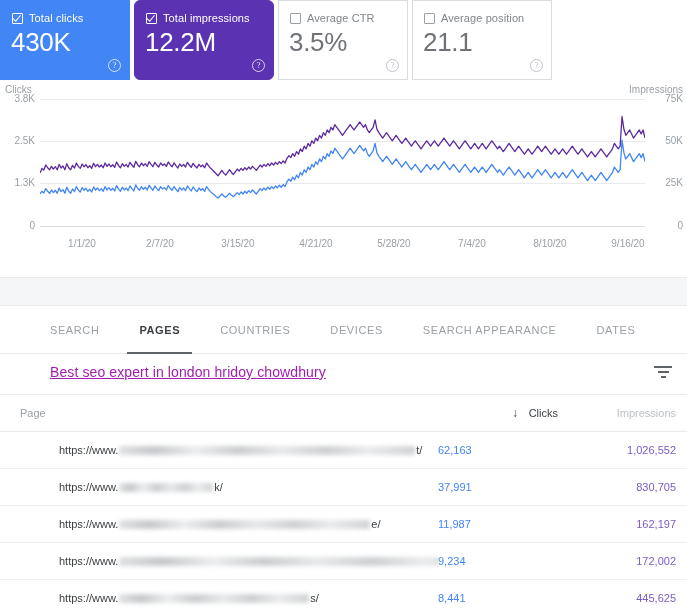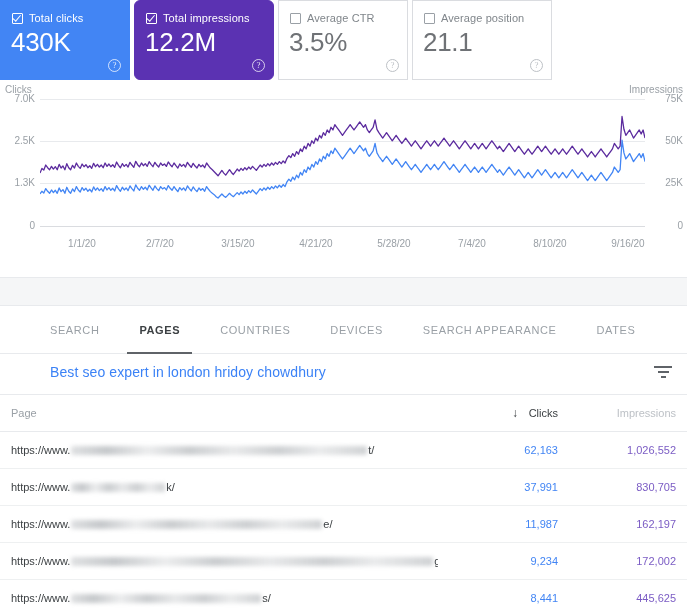--- a/index.html
+++ b/index.html
@@ -204,23 +204,24 @@
     position: relative;
     height: 40px;
     background: #ffffff;
     border-bottom: 1px solid #e8eaed;
   }
   .annot-text {
     position: absolute;
     left: 50px;
     top: 10px;
     font-size: 14px;
-    color: #3b82f6;
+    color: #a21caf;
     letter-spacing: .1px;
     white-space: nowrap;
+    text-decoration: underline;
   }
   .filter-icon {
     position: absolute;
     right: 14px;
     top: 12px;
     width: 20px;
     height: 16px;
   }
   .filter-icon i {
     display: block;
@@ -234,21 +235,21 @@
 
   
   .tbl { width: 687px; background: #ffffff; }
   .thead {
     display: flex;
     align-items: center;
     height: 36px;
     border-bottom: 1px solid #e8eaed;
     font-size: 11px;
   }
-  .th-page { flex: 1; padding-left: 11px; color: #9aa0a6; }
+  .th-page { flex: 1; padding-left: 20px; color: #9aa0a6; }
   .th-clicks {
     width: 120px;
     text-align: right;
     color: #3c4043;
     position: relative;
     padding-right: 8px;
   }
   .th-clicks .arr {
     position: absolute;
     right: 48px;
@@ -269,20 +270,21 @@
     height: 36px;
     border-bottom: 1px solid #eef0f1;
     font-size: 11px;
   }
   .td-page {
     flex: 1;
     padding-left: 22px;
     position: relative;
     height: 36px;
     overflow: hidden;
+    margin-left: 48px;
   }
   .url-line {
     position: absolute;
     left: 11px;
     top: 12px;
     display: flex;
     align-items: baseline;
     white-space: nowrap;
   }
   .url-pre { color: #3c4043; font-size: 11px; }
@@ -299,21 +301,21 @@
       rgba(150,155,160,.48) 70%,
       rgba(150,155,160,.20) 84%,
       rgba(150,155,160,.45) 100%);
     filter: blur(2.2px);
     border-radius: 2px;
   }
   .url-post { color: #3c4043; font-size: 11px; }
 
   .td-clicks {
     width: 120px;
-    text-align: right;
+    text-align: left;
     padding-right: 8px;
     color: #4285f4;
   }
   .td-impr {
     width: 110px;
     text-align: right;
     padding-right: 11px;
     color: #7b5cc4;
   }
 </style>
@@ -367,21 +369,21 @@
 <div class="chart-panel">
 
   <div class="axis-title left">Clicks</div>
   <div class="axis-title right">Impressions</div>
 
   <div class="gridline" style="top:19px"></div>
   <div class="gridline" style="top:61px"></div>
   <div class="gridline" style="top:103px"></div>
   <div class="gridline base" style="top:146px"></div>
 
-  <div class="ytick l" style="top:14px">7.0K</div>
+  <div class="ytick l" style="top:14px">3.8K</div>
   <div class="ytick l" style="top:56px">2.5K</div>
   <div class="ytick l" style="top:98px">1.3K</div>
   <div class="ytick l" style="top:141px">0</div>
 
   <div class="ytick r" style="top:14px">75K</div>
   <div class="ytick r" style="top:56px">50K</div>
   <div class="ytick r" style="top:98px">25K</div>
   <div class="ytick r" style="top:141px">0</div>
 
   <div class="plot">

